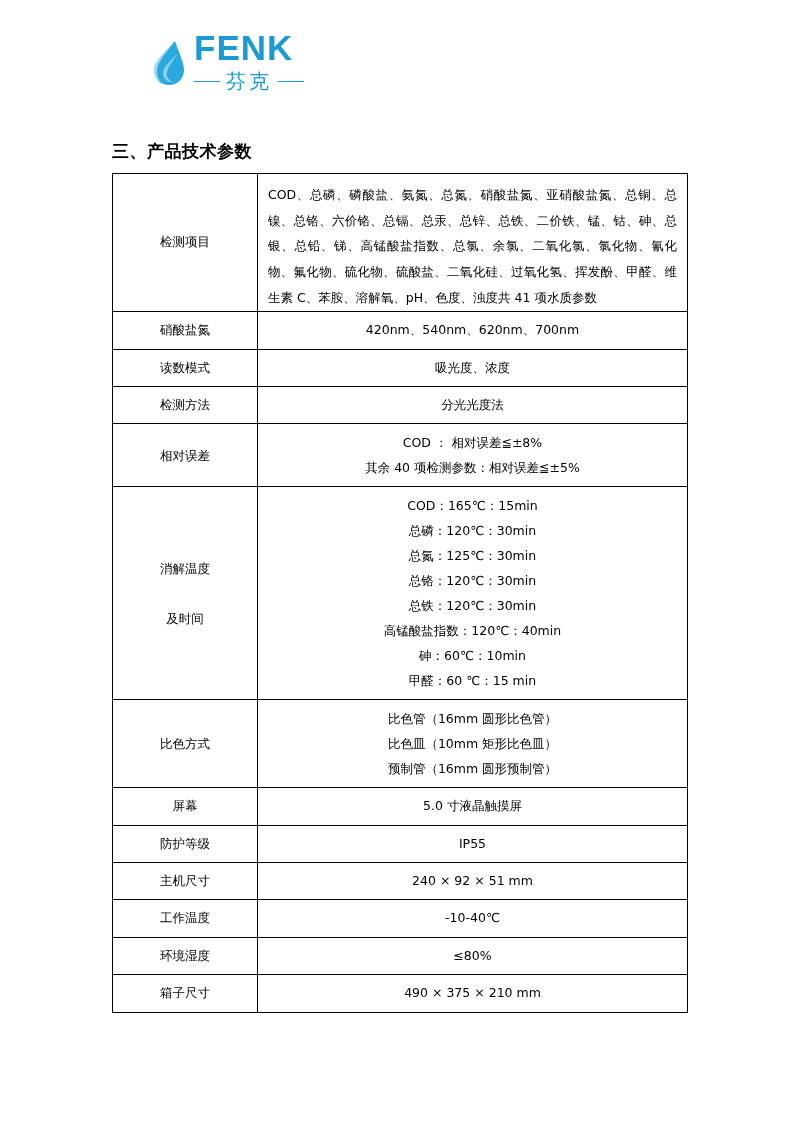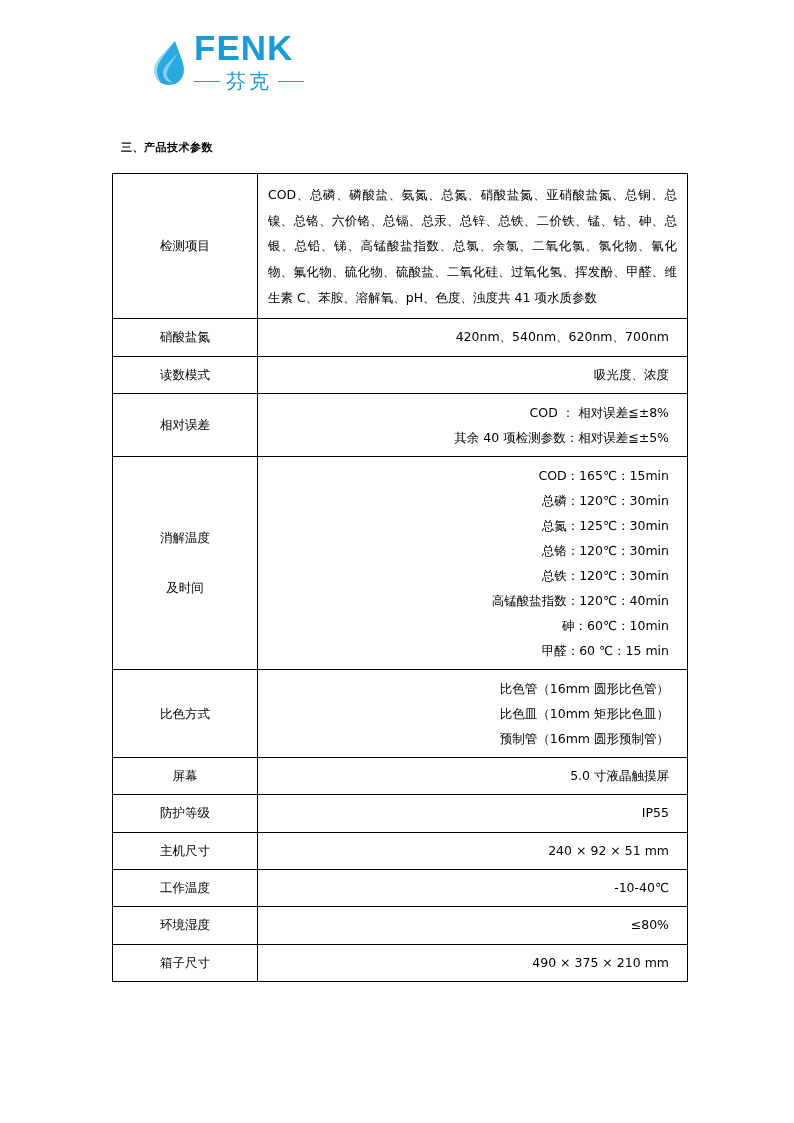--- a/index.html
+++ b/index.html
@@ -68,23 +68,23 @@
   .logo-sub .cn {
     font-size: 20px;
     letter-spacing: 3px;
     margin: 0 6px;
     font-family: "DejaVu Sans", sans-serif;
   }
 
   
   .section-heading {
     position: absolute;
-    left: 121px;
+    left: 112px;
     top: 140px;
-    font-size: 11px;
+    font-size: 17px;
     font-weight: bold;
     font-family: "DejaVu Sans", "Liberation Sans", sans-serif;
     letter-spacing: 0.5px;
   }
 
   
   .spec-table {
     position: absolute;
     left: 112px;
     top: 173px;
@@ -99,28 +99,28 @@
     line-height: 1.95;
     padding: 6px 18px;
     vertical-align: middle;
   }
   .spec-table td.label {
     width: 108px;
     text-align: center;
     white-space: pre-line;
   }
   .spec-table td.value {
-    text-align: right;
+    text-align: center;
     white-space: pre-line;
   }
   .spec-table td.value.justify {
     text-align: justify;
     text-align-last: left;
     line-height: 2.05;
-    padding: 8px 10px 8px 10px;
+    padding: 8px 10px 1px 10px;
   }
   .spec-table tr.tall td {
     line-height: 2.0;
   }
 </style>
 </head>
 <body>
 
 <div class="page">
 
@@ -151,20 +151,24 @@
         <td class="value justify">COD、总磷、磷酸盐、氨氮、总氮、硝酸盐氮、亚硝酸盐氮、总铜、总镍、总铬、六价铬、总镉、总汞、总锌、总铁、二价铁、锰、钴、砷、总银、总铅、锑、高锰酸盐指数、总氯、余氯、二氧化氯、氯化物、氰化物、氟化物、硫化物、硫酸盐、二氧化硅、过氧化氢、挥发酚、甲醛、维生素 C、苯胺、溶解氧、pH、色度、浊度共 41 项水质参数</td>
       </tr>
       <tr>
         <td class="label">硝酸盐氮</td>
         <td class="value">420nm、540nm、620nm、700nm</td>
       </tr>
       <tr>
         <td class="label">读数模式</td>
         <td class="value">吸光度、浓度</td>
       </tr>
+      <tr>
+        <td class="label">检测方法</td>
+        <td class="value">分光光度法</td>
+      </tr>
       <tr class="tall">
         <td class="label">相对误差</td>
         <td class="value">COD ： 相对误差≦±8%
 其余 40 项检测参数：相对误差≦±5%</td>
       </tr>
       <tr class="tall">
         <td class="label">消解温度
 
 及时间</td>
         <td class="value">COD：165℃：15min

